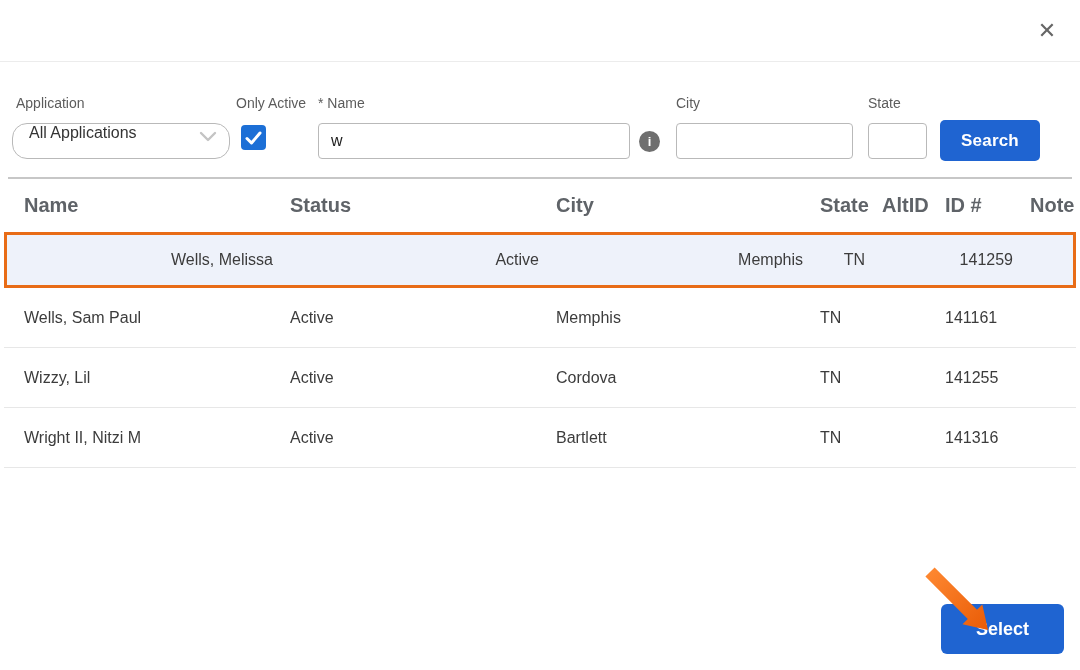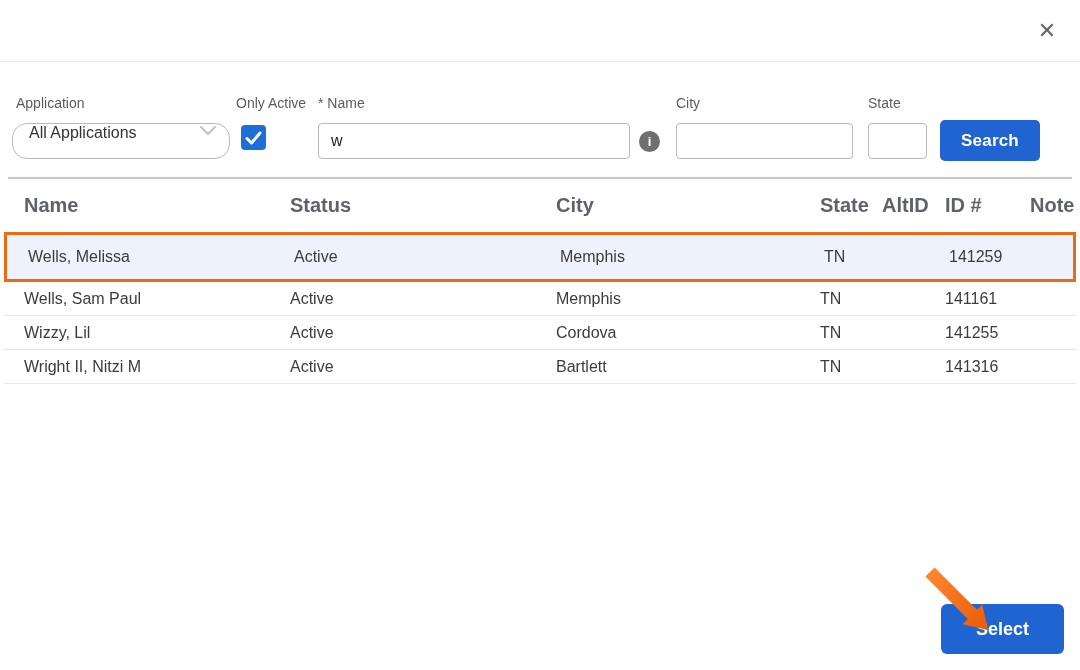--- a/index.html
+++ b/index.html
@@ -12,21 +12,21 @@
   .modal-header { position:absolute; top:0; left:0; right:0; height:62px; border-bottom:1px solid #ececec; }
   .modal-title { position:absolute; left:16px; top:18px; font-size:20px; font-weight:600; color:#1b1b1b; letter-spacing:.2px; }
   .close-btn { position:absolute; right:18px; top:16px; width:30px; height:30px; display:flex; align-items:center; justify-content:center;
                font-size:22px; color:#666; cursor:pointer; line-height:1; }
 
   
   .filter-bar { position:absolute; top:62px; left:0; right:0; height:116px; }
   .f-label { position:absolute; top:33px; font-size:14px; color:#5c5c5c; white-space:nowrap;text-align:center; }
   .ctl { position:absolute; top:61px; height:36px; border:1px solid #b9b9b9; border-radius:4px; background:#fff; font-size:16px; color:#222; }
 
-  .dd { left:12px; width:218px; display:flex; align-items:flex-start; padding:0 12px 16px 16px; color:#333; cursor:pointer;border-radius:15px; }
+  .dd { left:12px; width:218px; display:flex; align-items:flex-end; padding:0 12px 16px 16px; color:#333; cursor:pointer;border-radius:15px; }
   .dd-text { flex:1; font-size:16px; }
   .dd-chev { width:18px; height:12px; }
 
   .chk { position:absolute; left:241px; top:63px; width:25px; height:25px; background:#1c6fd6; border-radius:4px;
          display:flex; align-items:center; justify-content:center; cursor:pointer; }
 
   .inp { padding:0 12px; font-family:"Liberation Sans", sans-serif; font-size:16px; color:#222; outline:none; }
   .inp-name { left:318px; width:312px; }
   .inp-city { left:676px; width:177px; }
   .inp-state { left:868px; width:59px; }
@@ -38,22 +38,22 @@
                 color:#fff; font-size:17px; font-weight:bold; font-family:"Liberation Sans", sans-serif; cursor:pointer; letter-spacing:.2px; }
 
   .bar-divider { position:absolute; top:177px; left:8px; right:8px; height:0; border-top:2px solid #c7c7c7; }
 
   
   .grid-cols { display:grid; grid-template-columns:266px 266px 264px 62px 63px 85px 1fr; align-items:center; }
   .thead { position:absolute; top:179px; left:4px; right:4px; height:52px; padding-left:20px; }
   .thead .th { font-size:20px; font-weight:bold; color:#5f6368; }
 
   .tbody { position:absolute; top:232px; left:4px; right:4px; }
-  .trow { height:34px; padding-left:20px; border-bottom:1px solid #e7e7e7; font-size:16px; color:#3c3c3c; cursor:pointer; }
-  .trow.selected { height:50px; background:#eef2fa; border:3px solid #e86c16; padding-left:21px; }
+  .trow { height:60px; padding-left:20px; border-bottom:1px solid #e7e7e7; font-size:16px; color:#3c3c3c; cursor:pointer; }
+  .trow.selected { height:56px; background:#eef2fa; border:3px solid #e86c16; padding-left:0;text-align:right; }
 
   
   .btn-close { position:absolute; left:799px; top:604px; width:127px; height:50px; background:#fff; border:1px solid #c9c9c9; border-radius:6px;
                color:#5a5a5a; font-size:18px; font-weight:bold; font-family:"Liberation Sans", sans-serif; cursor:pointer; }
   .btn-select { position:absolute; left:941px; top:604px; width:123px; height:50px; background:#1f64d1; border:none; border-radius:6px;
                 color:#fff; font-size:18px; font-weight:bold; font-family:"Liberation Sans", sans-serif; cursor:pointer; }
 
   .arrow-annot { position:absolute; left:0; top:0; width:1080px; height:670px; pointer-events:none; }
 </style>
 </head>

